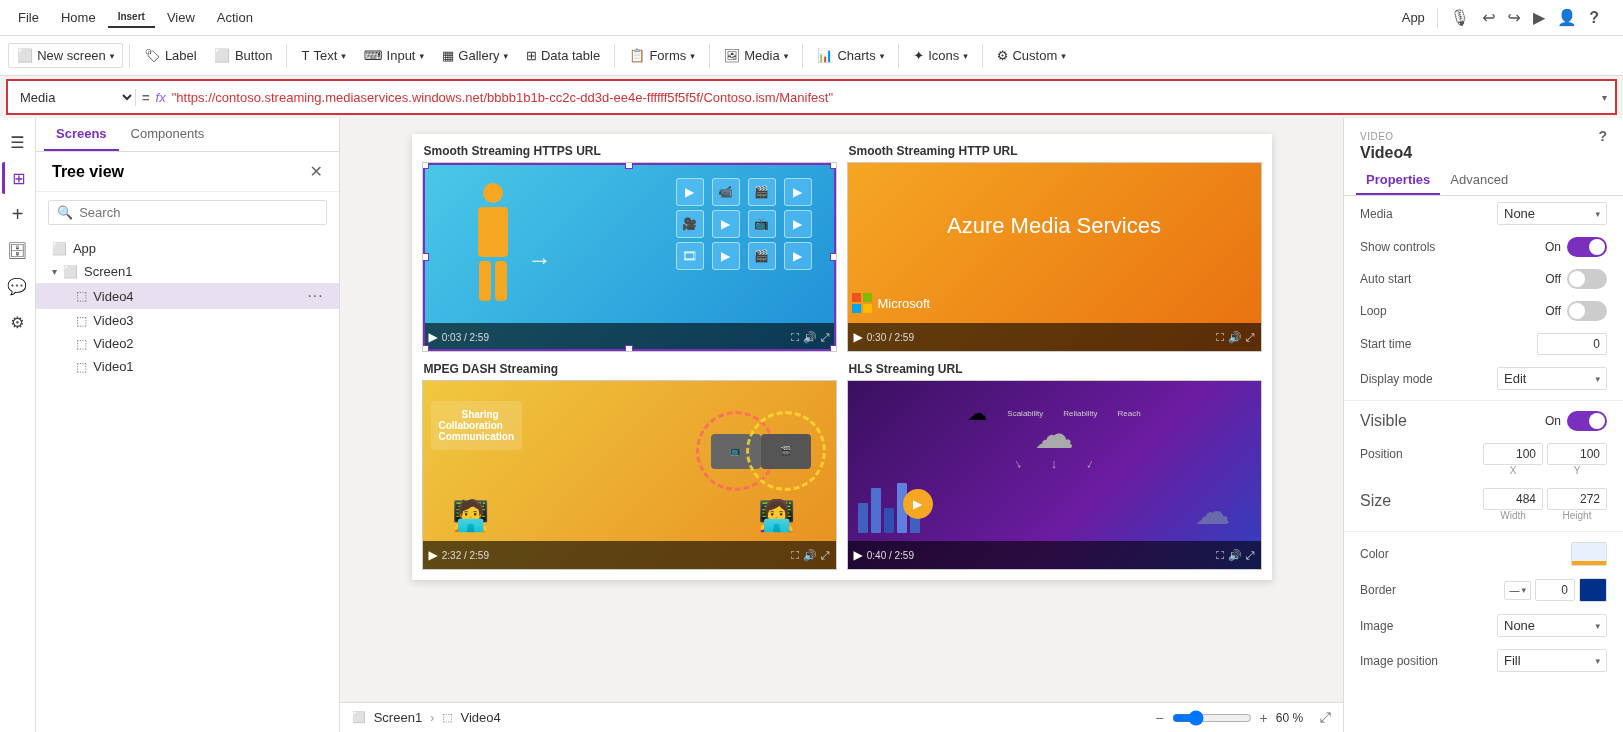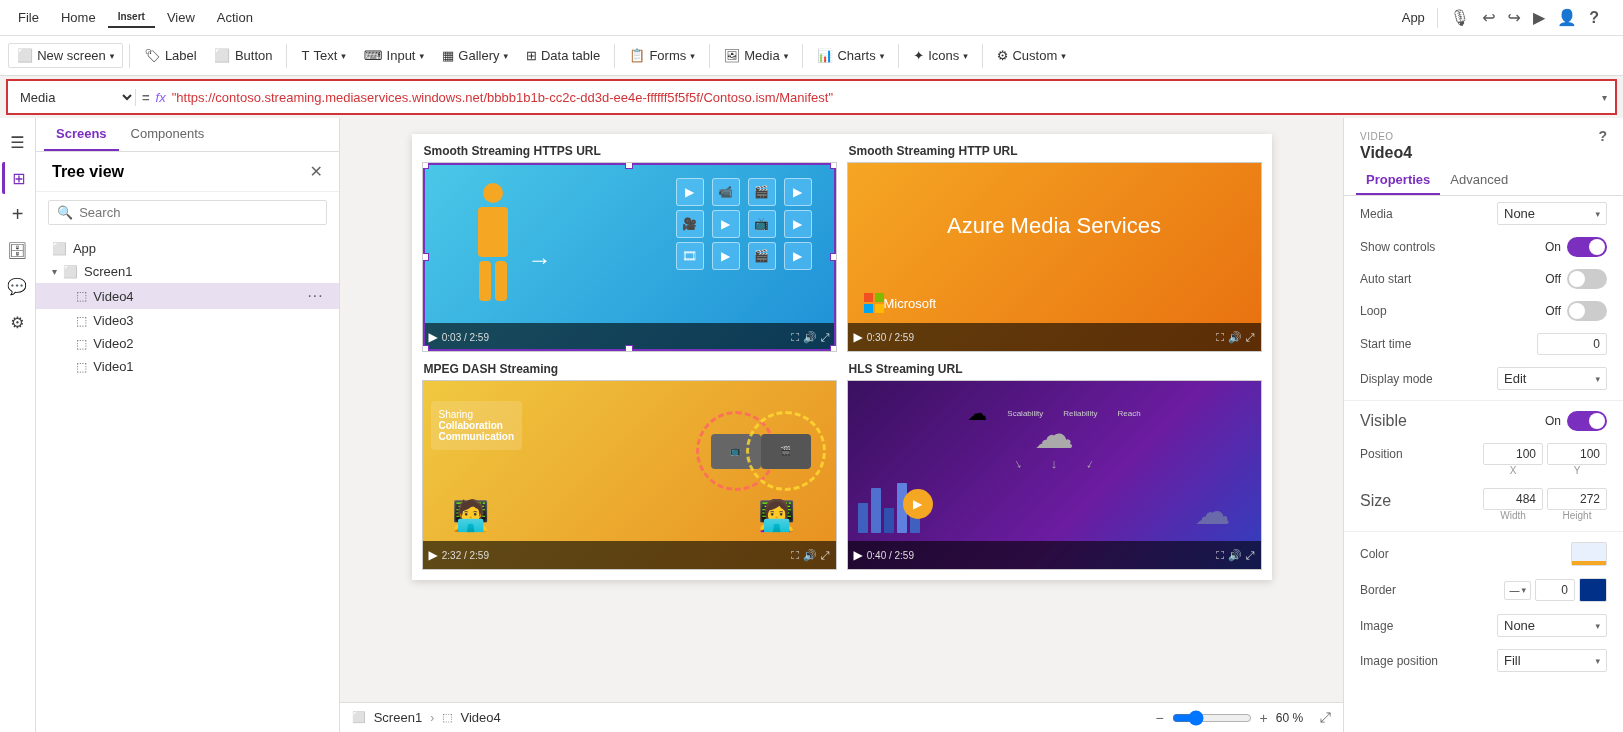--- a/index.html
+++ b/index.html
@@ -250,21 +250,21 @@
                 <span style="font-size:11px;color:#ddd;cursor:pointer;">⤢</span>
               </div>
             </div>
           </div>
 
           <div style="display:flex;flex-direction:column;">
             <div style="font-size:12px;font-weight:600;color:#333;margin-bottom:4px;padding-left:2px;">Smooth Streaming HTTP URL</div>
             <div style="width:100%;height:190px;position:relative;overflow:hidden;border:1px solid #ccc;background:linear-gradient(135deg,#f5a623 0%,#e87010 100%);">
               <div style="font-size:22px;font-weight:300;color:#fff;text-align:center;padding:50px 20px 0;">Azure Media Services</div>
 
-              <div style="position:absolute;bottom:38px;left:16px;display:flex;align-items:center;text-align:right;">
+              <div style="position:absolute;bottom:38px;left:4px;display:flex;align-items:center;gap:6px;text-align:right;">
                 <svg width="20" height="20" viewBox="0 0 20 20">
                   <rect x="0" y="0" width="9" height="9" fill="#f25022"></rect>
                   <rect x="11" y="0" width="9" height="9" fill="#7fba00"></rect>
                   <rect x="0" y="11" width="9" height="9" fill="#00a4ef"></rect>
                   <rect x="11" y="11" width="9" height="9" fill="#ffb900"></rect>
                 </svg>
                 <span style="color:#fff;font-size:13px;">Microsoft</span>
               </div>
               <div style="position:absolute;bottom:0;left:0;right:0;background:rgba(0,0,0,0.6);height:28px;display:flex;align-items:center;padding:0 6px;gap:4px;">
                 <span style="font-size:12px;cursor:pointer;color:#fff;">▶</span>
@@ -274,21 +274,21 @@
                 <span style="font-size:11px;color:#ddd;cursor:pointer;">⤢</span>
               </div>
             </div>
           </div>
 
           <div style="display:flex;flex-direction:column;">
             <div style="font-size:12px;font-weight:600;color:#333;margin-bottom:4px;padding-left:2px;">MPEG DASH Streaming</div>
             <div style="width:100%;height:190px;position:relative;overflow:hidden;border:1px solid #ccc;background:linear-gradient(135deg,#f0c840 0%,#e89020 100%);">
 
               <div style="position:absolute;left:8px;top:20px;background:rgba(255,255,255,0.15);padding:8px;border-radius:4px;">
-                <div style="font-size:10px;color:#fff;font-weight:normal;">Sharing</div>
+                <div style="font-size:10px;color:#fff;font-weight:bold;margin-left:23px;">Sharing</div>
                 <div style="font-size:10px;color:#fff;font-weight:bold;">Collaboration</div>
                 <div style="font-size:10px;color:#fff;font-weight:bold;">Communication</div>
               </div>
 
               <div style="position:absolute;right:60px;top:30px;width:80px;height:80px;border:3px dashed rgba(255,100,100,0.8);border-radius:50%;display:flex;align-items:center;justify-content:center;">
                 <div style="width:50px;height:35px;background:#666;border-radius:4px;display:flex;align-items:center;justify-content:center;font-size:9px;color:#fff;">📺</div>
               </div>
               <div style="position:absolute;right:10px;top:30px;width:80px;height:80px;border:3px dashed rgba(255,220,50,0.8);border-radius:50%;display:flex;align-items:center;justify-content:center;">
                 <div style="width:50px;height:35px;background:#555;border-radius:4px;display:flex;align-items:center;justify-content:center;font-size:9px;color:#fff;">🎬</div>
               </div>

